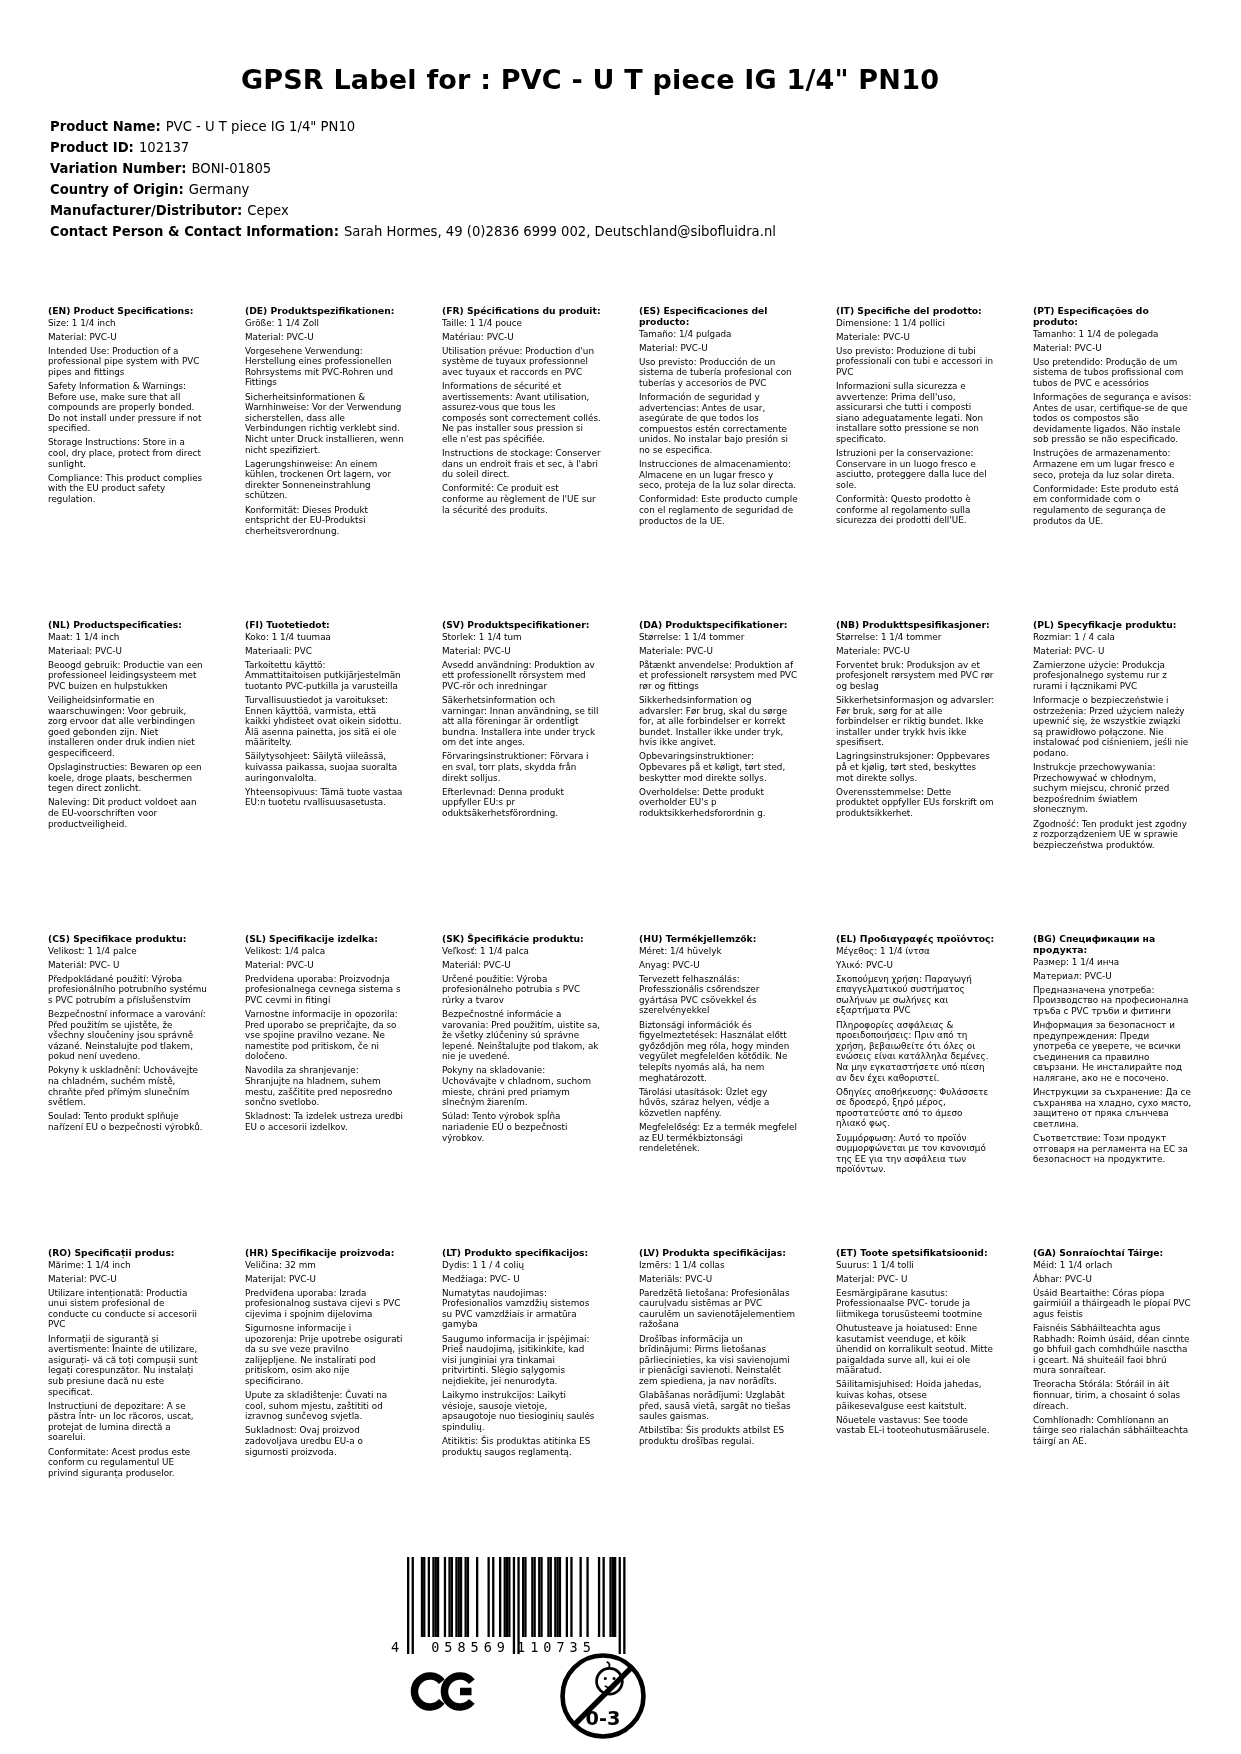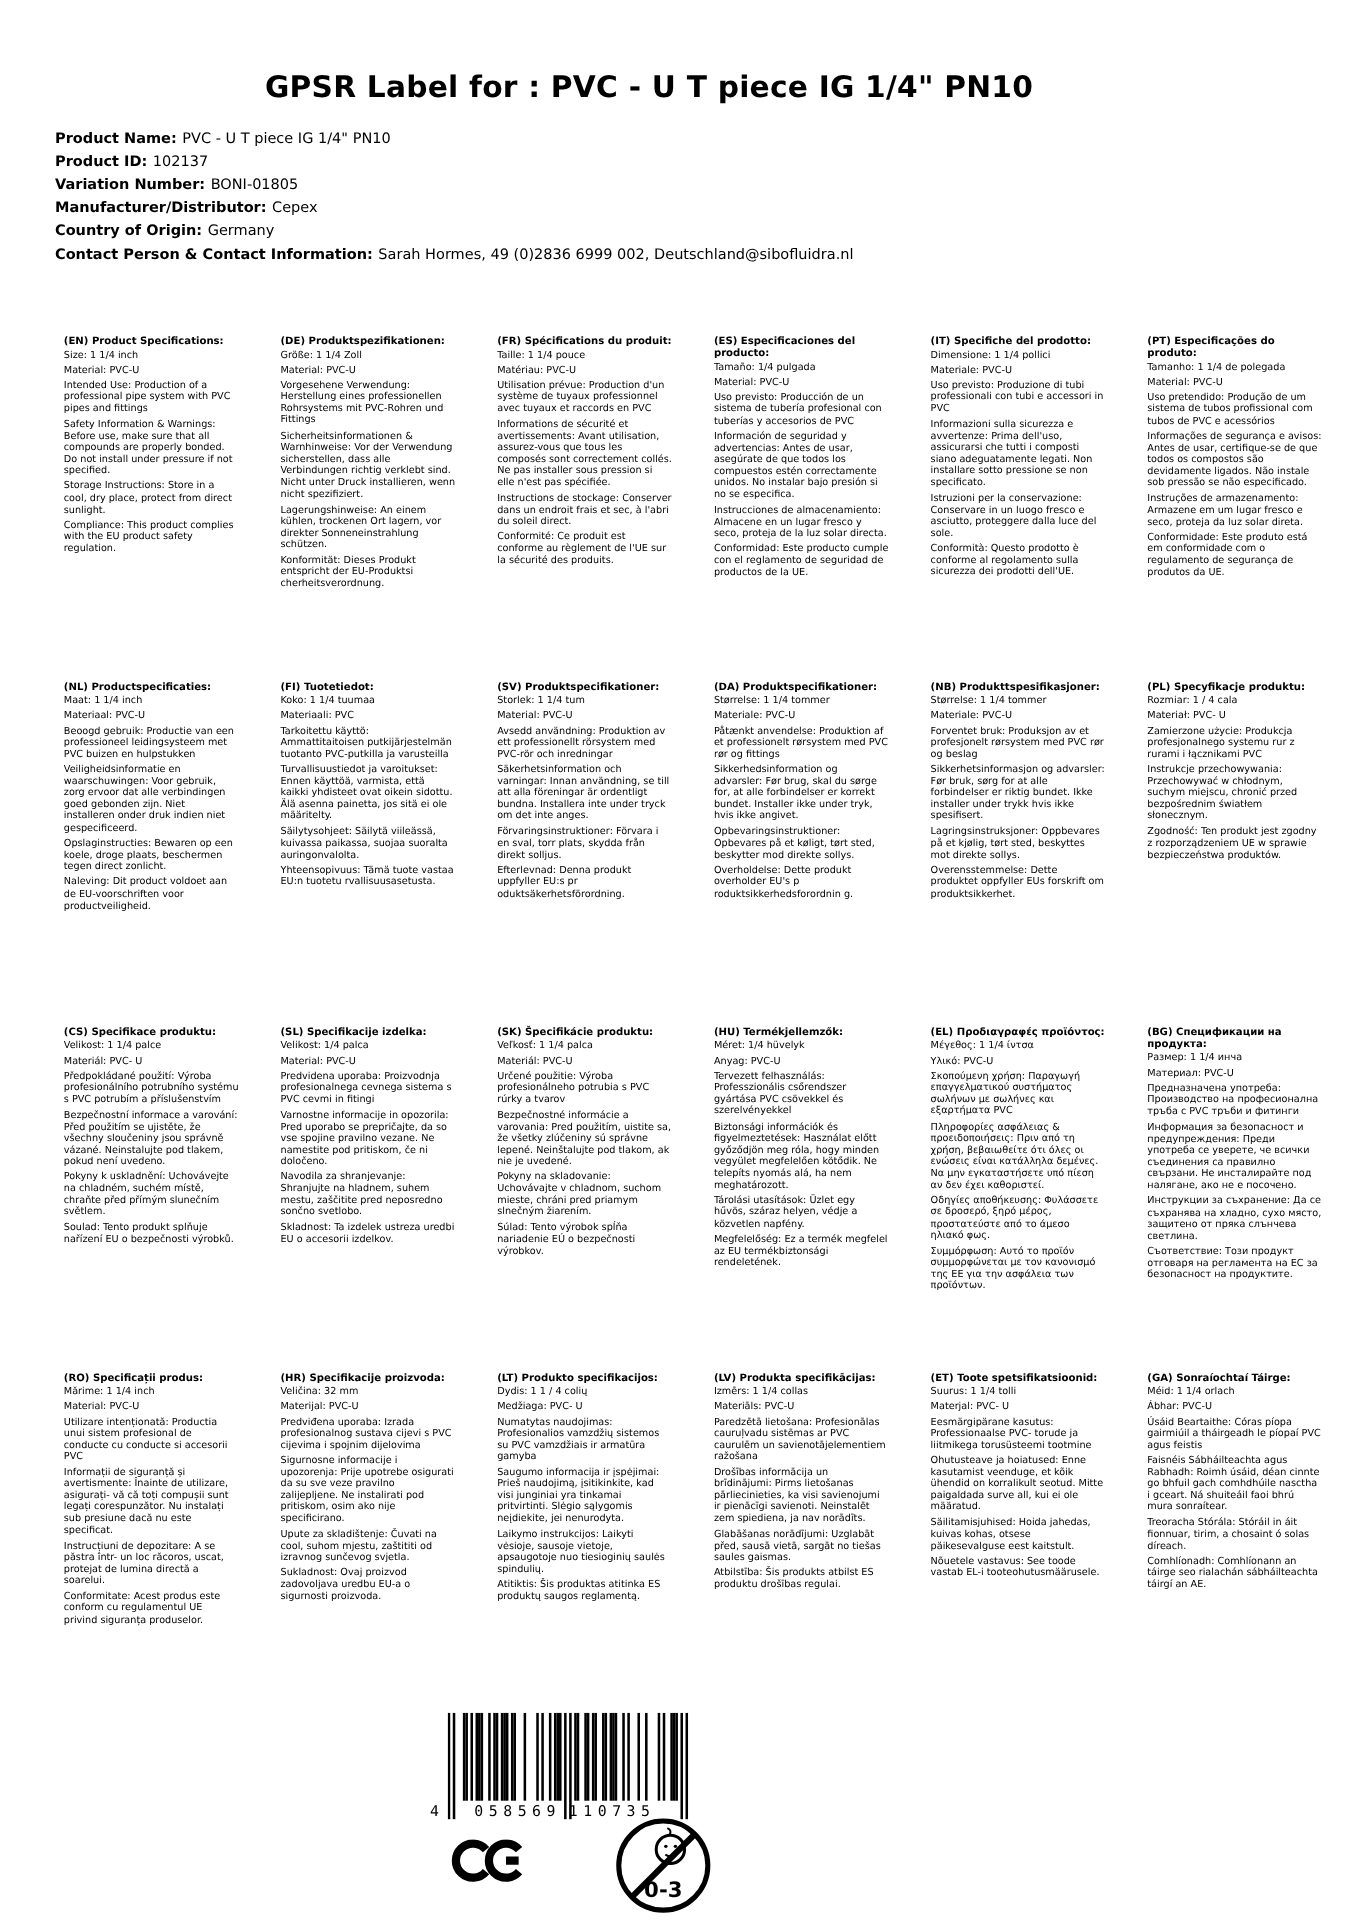--- a/index.html
+++ b/index.html
@@ -9,21 +9,21 @@
   }
   .title{
     position:absolute;top:46px;left:0;width:1180px;text-align:center;
     font-size:27px;font-weight:bold;letter-spacing:.2px;
   }
   .pinfo{position:absolute;top:119px;left:50px;font-size:13.2px;}
   .pi-line{margin-bottom:5.4px;line-height:15.6px;}
   .pi-label{font-weight:bold;text-align:right;}
   .pi-value{margin-left:5px;}
   .grid{
-    position:absolute;top:305px;left:58px;width:1182px;
+    position:absolute;top:305px;left:48px;width:1182px;
     display:grid;grid-template-columns:repeat(6,197px);
     grid-template-rows:314px 314px 314px auto;
   }
   .block{padding-right:38px;font-size:8.8px;line-height:10.6px;}
   .block h3{font-size:9.2px;line-height:11px;margin:0 0 1.5px 0;}
   .block p{margin:3.5px 0 0 0;}
   .block p:first-of-type{margin-top:0;}
   .barcode{position:absolute;left:407px;top:1557px;width:220px;height:100px;}
   .barcode svg{position:absolute;left:0;top:0;}
   .bc-digit{
@@ -48,25 +48,25 @@
 
   <div class="pi-line">
     <span class="pi-label">Product ID:</span><span class="pi-value">102137</span>
   </div>
 
   <div class="pi-line">
     <span class="pi-label">Variation Number:</span><span class="pi-value">BONI-01805</span>
   </div>
 
   <div class="pi-line">
+    <span class="pi-label">Country of Origin:</span><span class="pi-value">Germany</span>
+  </div>
+
+  <div class="pi-line">
     <span class="pi-label">Manufacturer/Distributor:</span><span class="pi-value">Cepex</span>
-  </div>
-
-  <div class="pi-line">
-    <span class="pi-label">Country of Origin:</span><span class="pi-value">Germany</span>
   </div>
 
   <div class="pi-line">
     <span class="pi-label">Contact Person &amp; Contact Information:</span><span class="pi-value">Sarah Hormes, 49 (0)2836 6999 002, Deutschland@sibofluidra.nl</span>
   </div>
 </div>
 
 <main class="grid">
   <section class="block">
     <h3>(EN) Product Specifications:</h3>
@@ -176,20 +176,21 @@
       <p>Sikkerhetsinformasjon og advarsler: Før bruk, sørg for at alle forbindelser er riktig bundet. Ikke installer under trykk hvis ikke spesifisert.</p>
       <p>Lagringsinstruksjoner: Oppbevares på et kjølig, tørt sted, beskyttes mot direkte sollys.</p>
       <p>Overensstemmelse: Dette produktet oppfyller EUs forskrift om produktsikkerhet.</p>
     </section>
 
   <section class="block">
     <h3>(PL) Specyfikacje produktu:</h3>
   <p>Rozmiar: 1 / 4 cala</p>
       <p>Materiał: PVC- U</p>
       <p>Zamierzone użycie: Produkcja profesjonalnego systemu rur z rurami i łącznikami PVC</p>
+      <p>Informacje o bezpieczeństwie i ostrzeżenia: Przed użyciem należy upewnić się, że wszystkie związki są prawidłowo połączone. Nie instalować pod ciśnieniem, jeśli nie podano.</p>
       <p>Instrukcje przechowywania: Przechowywać w chłodnym, suchym miejscu, chronić przed bezpośrednim światłem słonecznym.</p>
       <p>Zgodność: Ten produkt jest zgodny z rozporządzeniem UE w sprawie bezpieczeństwa produktów.</p>
     </section>
 
   <section class="block">
     <h3>(CS) Specifikace produktu:</h3>
   <p>Velikost: 1 1/4 palce</p>
       <p>Materiál: PVC- U</p>
       <p>Předpokládané použití: Výroba profesionálního potrubního systému s PVC potrubím a příslušenstvím</p>
       <p>Bezpečnostní informace a varování: Před použitím se ujistěte, že všechny sloučeniny jsou správně vázané. Neinstalujte pod tlakem, pokud není uvedeno.</p>

